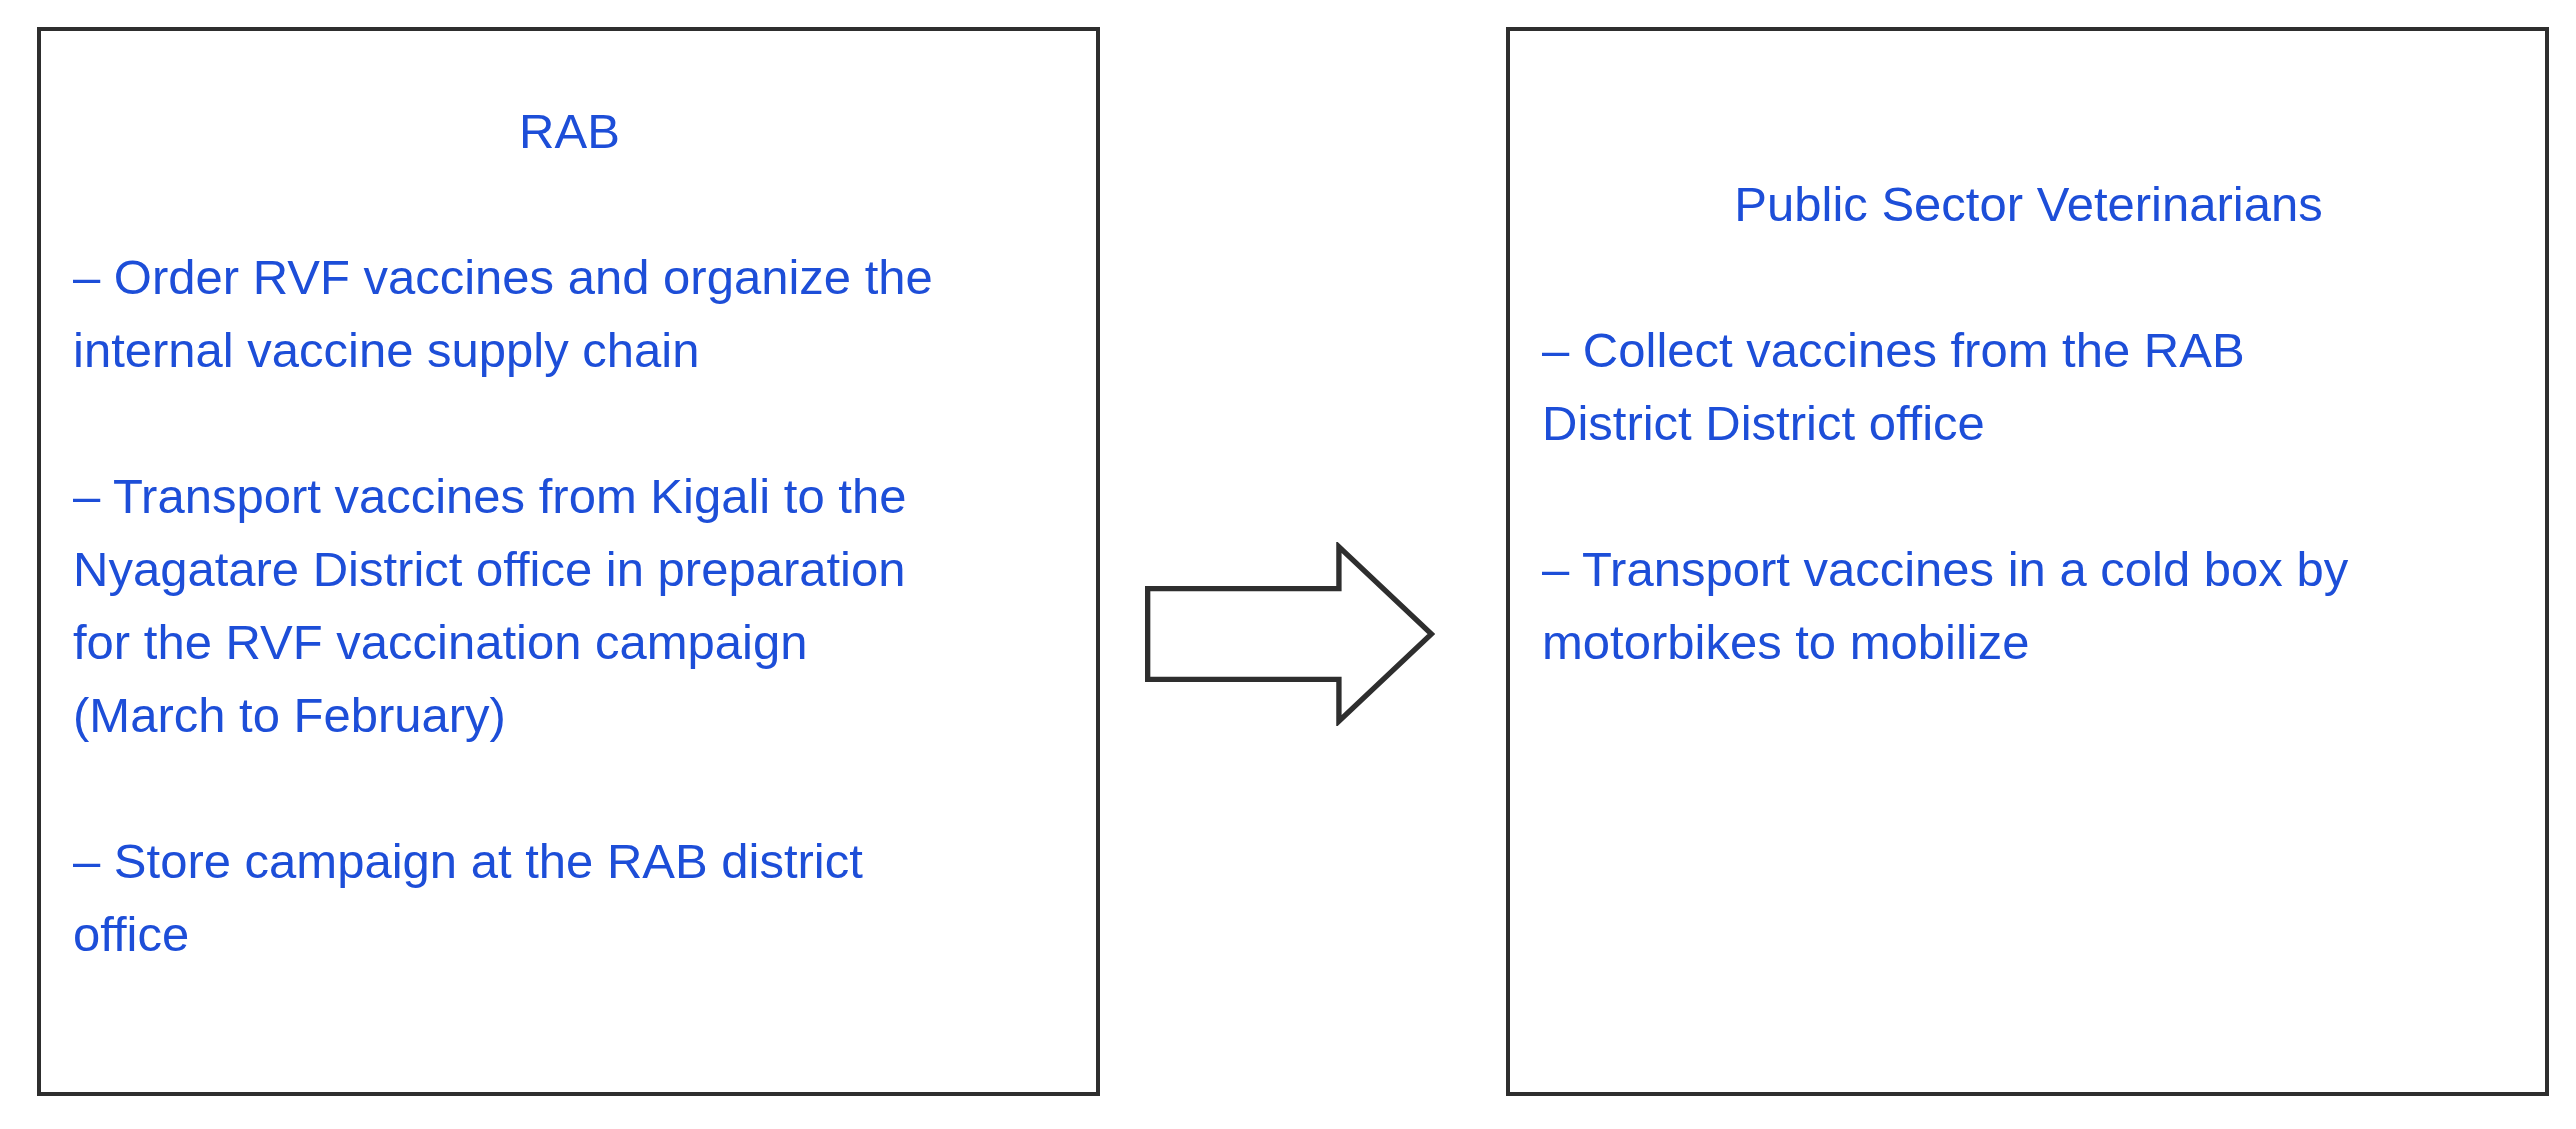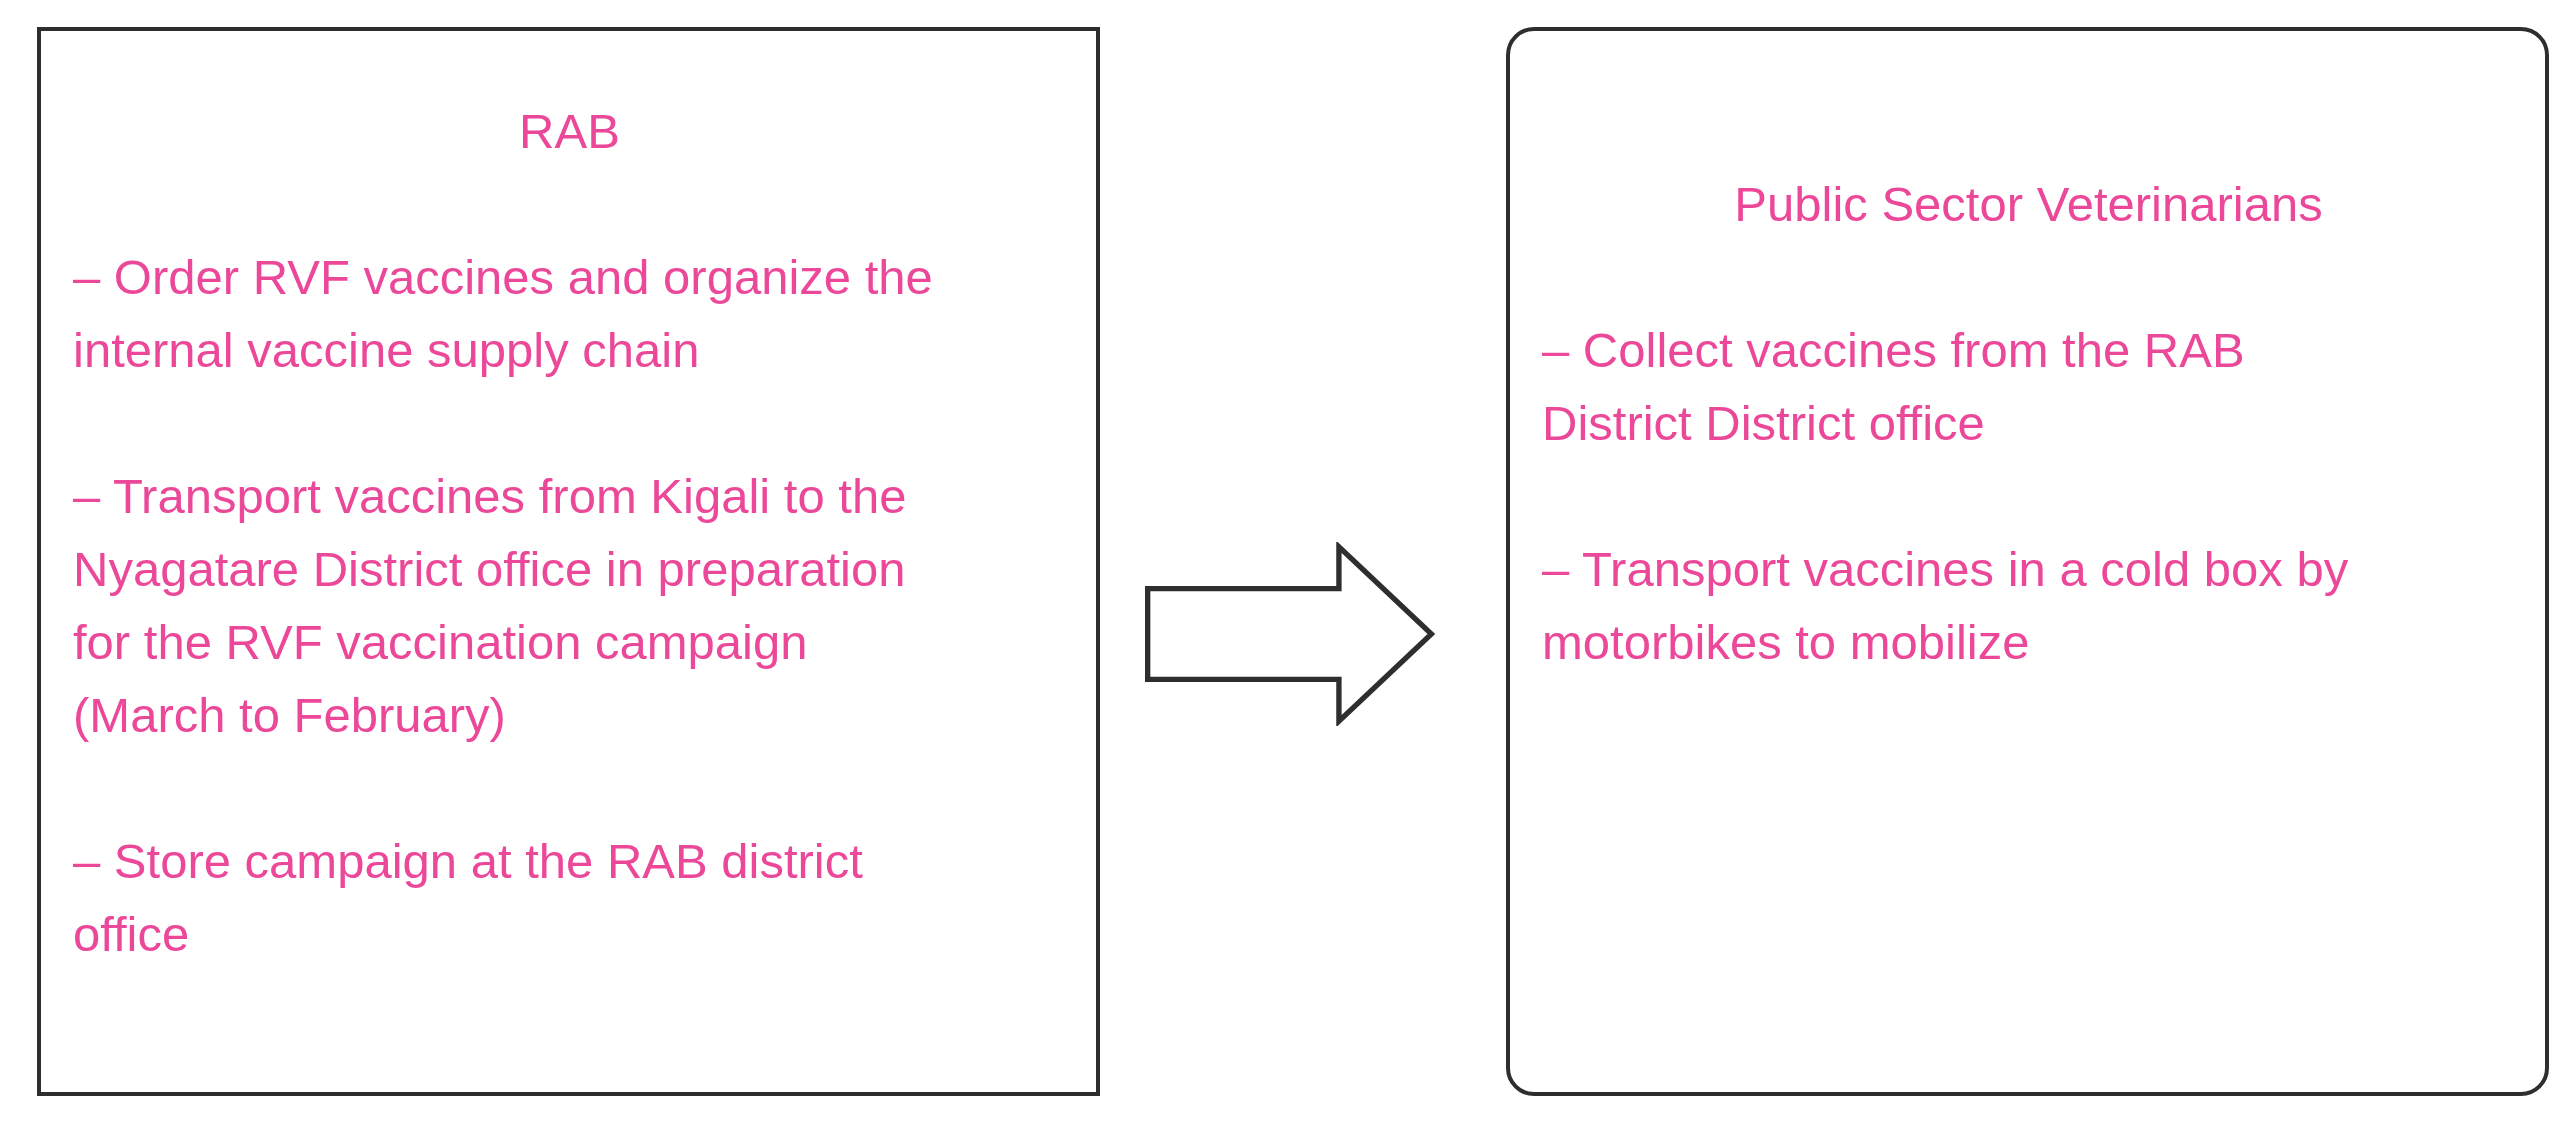--- a/index.html
+++ b/index.html
@@ -13,27 +13,27 @@
     position: relative;
     width: 2576px; height: 1130px;
     background: #ffffff;
   }
   .box {
     position: absolute;
     top: 27px;
     height: 1069px;
     border: 4.5px solid #2e2e2e;
     background: #ffffff;
-    color: #ec4899;
+    color: #1d4ed8;
     font-size: 49px;
     line-height: 73px;
     padding: 64px 30px 0 32px;
   }
   .box-left  { left: 37px;   width: 1063px; }
-  .box-right { left: 1506px; width: 1043px; border-radius: 28px; }
+  .box-right { left: 1506px; width: 1043px; }
   .box-title {
     text-align: center;
     white-space: pre-line;
   }
   .box-right .box-title { margin-top: 73px; }
   .box-item {
     margin-top: 73px;
     white-space: pre-line;
   }
   .arrow-wrap {

